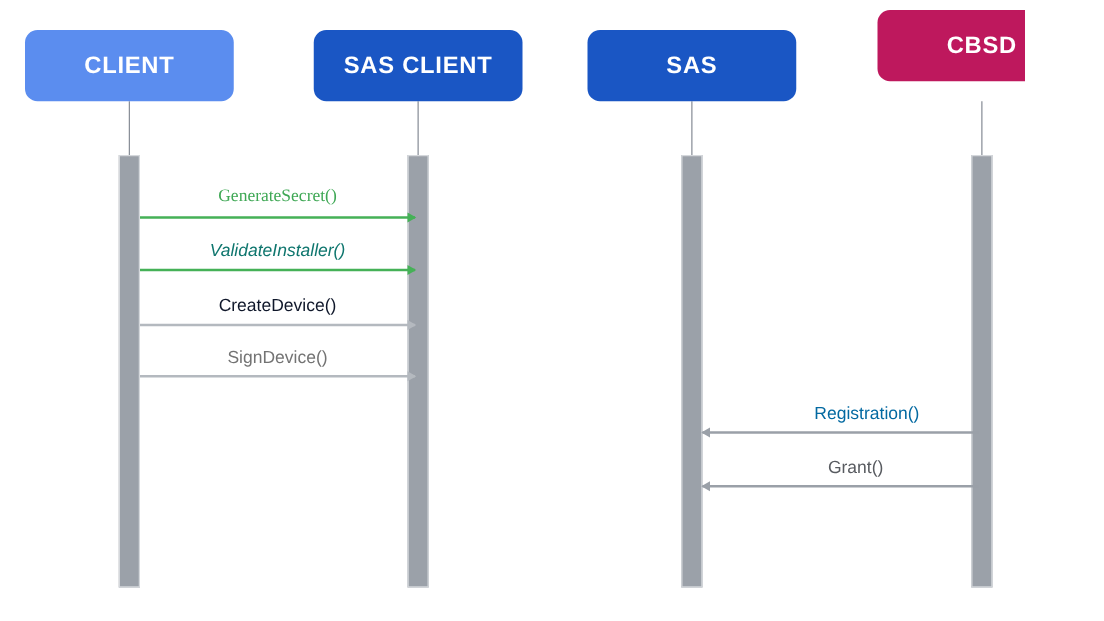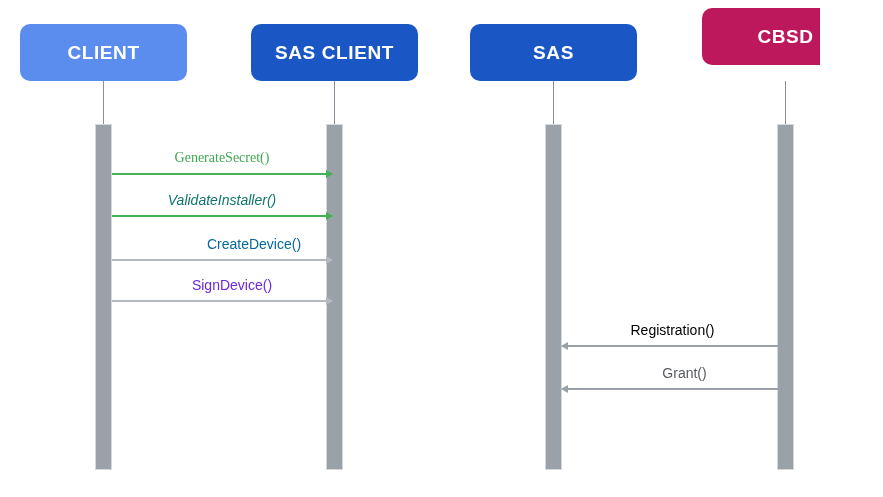--- a/index.html
+++ b/index.html
@@ -132,31 +132,31 @@
         <div class="message-label" style="color: rgb(63, 168, 85); font-family: Liberation Serif, serif;">GenerateSecret()</div>
       </div>
       <div class="message" style="left: 112px; top: 215px; width: 220px;">
         <div class="message-line" style="background: rgb(69, 177, 87);"></div>
         <div class="arrowhead right" style="border-left-color: rgb(69, 177, 87);"></div>
         <div class="message-label" style="color: #0f766e; font-style: italic;">ValidateInstaller()</div>
       </div>
       <div class="message" style="left: 112px; top: 259px; width: 220px;">
         <div class="message-line" style="background: rgb(180, 185, 191);"></div>
         <div class="arrowhead right" style="border-left-color: rgb(180, 185, 191);"></div>
-        <div class="message-label" style="color: #0369a1; padding-left: 32px;">CreateDevice()</div>
+        <div class="message-label" style="color: #0f172a;">CreateDevice()</div>
       </div>
       <div class="message" style="left: 112px; top: 300px; width: 220px;">
         <div class="message-line" style="background: rgb(180, 185, 191);"></div>
         <div class="arrowhead right" style="border-left-color: rgb(180, 185, 191);"></div>
-        <div class="message-label" style="color: #6d28d9; padding-left: 10px;">SignDevice()</div>
+        <div class="message-label" style="color: #737373;">SignDevice()</div>
       </div>
       <div class="message" style="left: 562px; top: 345px; width: 221px;">
         <div class="message-line" style="background: rgb(154, 160, 168);"></div>
         <div class="arrowhead left" style="border-right-color: rgb(154, 160, 168);"></div>
-        <div class="message-label" style="color: #000000;">Registration()</div>
+        <div class="message-label" style="color: #0369a1; margin-left: 21px;">Registration()</div>
       </div>
       <div class="message" style="left: 562px; top: 388px; width: 221px;">
         <div class="message-line" style="background: rgb(154, 160, 168);"></div>
         <div class="arrowhead left" style="border-right-color: rgb(154, 160, 168);"></div>
         <div class="message-label" style="color: rgb(88, 91, 96); margin-left: 12px;">Grant()</div>
       </div>
     </div>
 </div>
 
 </body></html>

